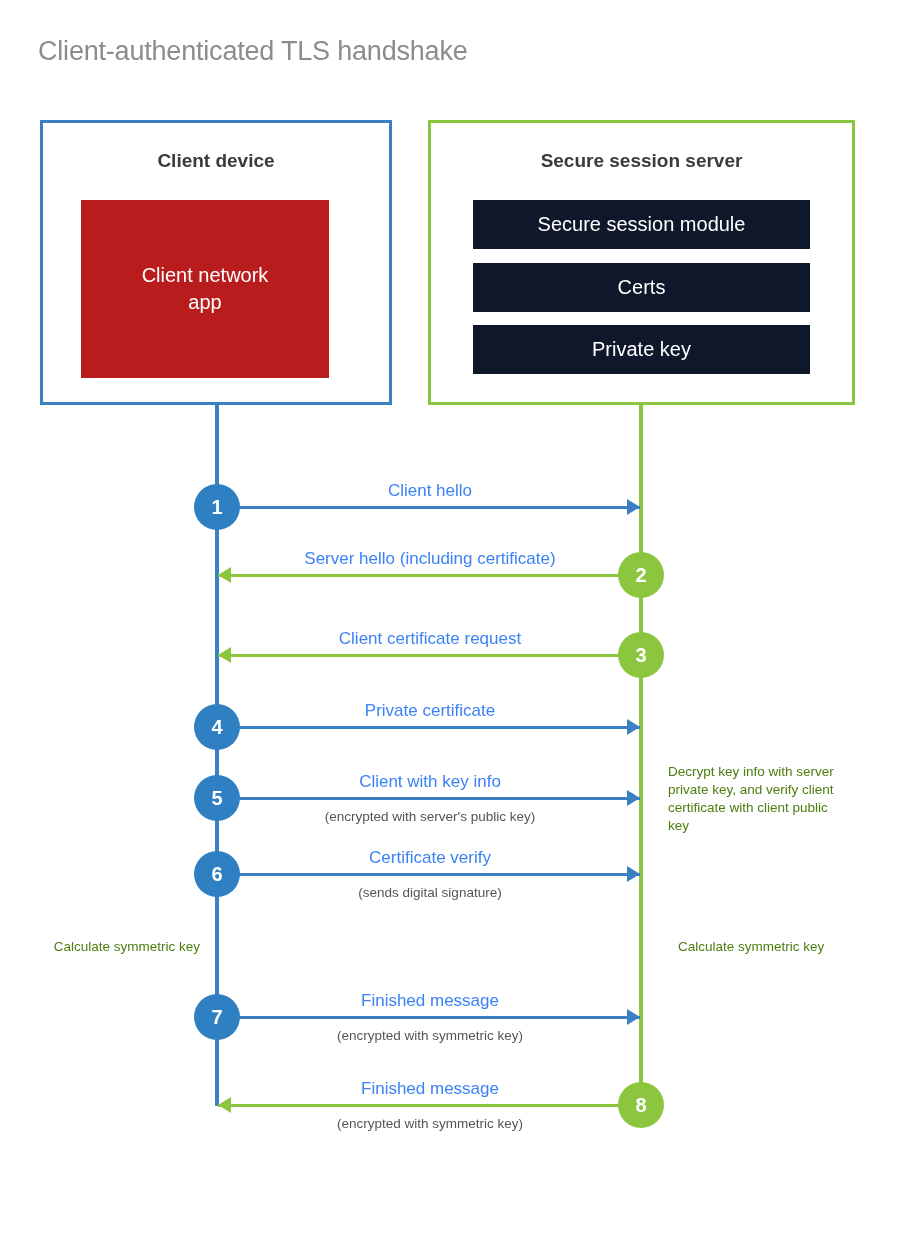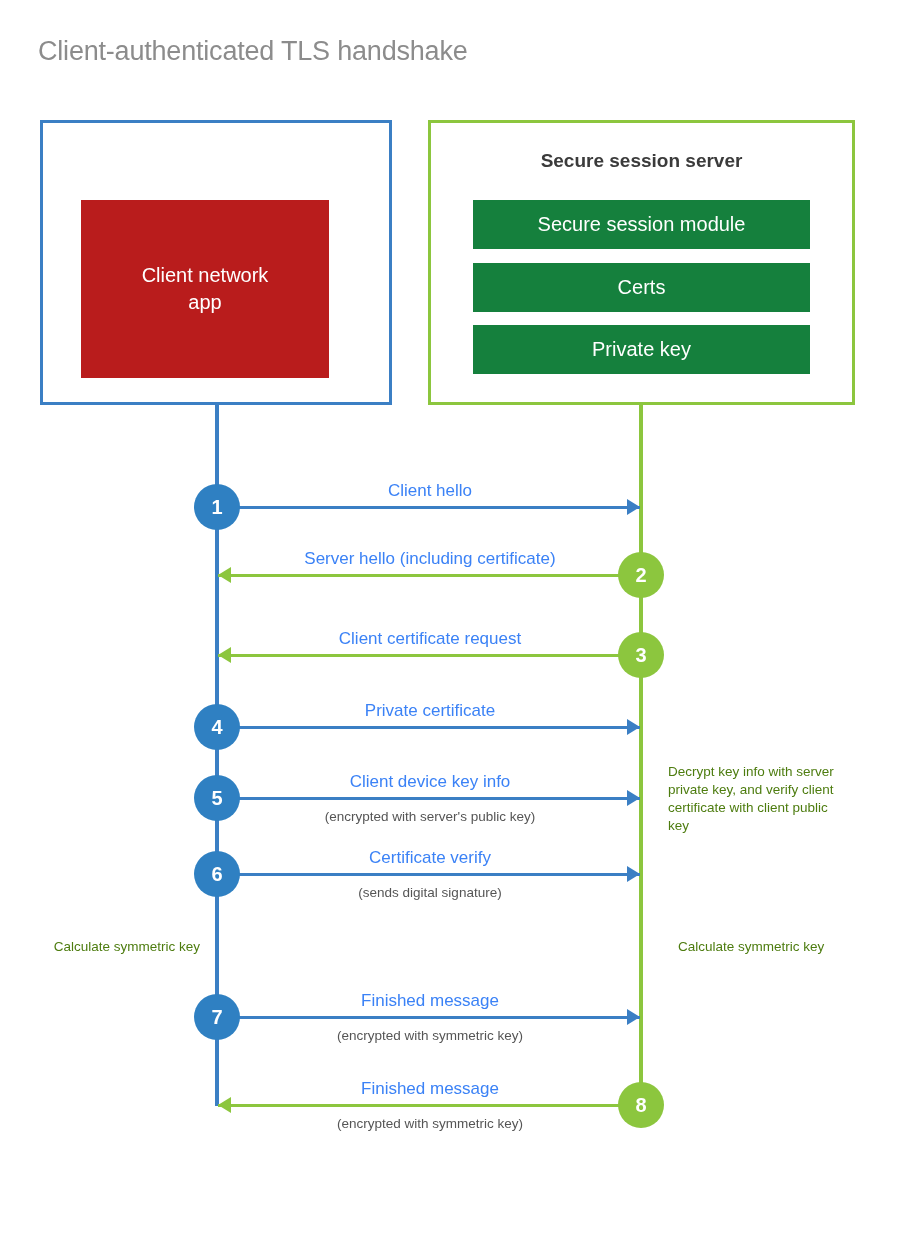--- a/index.html
+++ b/index.html
@@ -70,21 +70,21 @@
     align-items: center;
     justify-content: center;
     text-align: center;
     line-height: 1.35;
   }
   .server-block {
     position: absolute;
     left: 42px;
     width: 337px;
     height: 49px;
-    background: #15803d;
+    background: #0f172a;
     color: #ffffff;
     font-size: 20px;
     display: flex;
     align-items: center;
     justify-content: center;
     text-align: center;
   }
   #server-block-0 { top: 77px; }
   #server-block-1 { top: 140px; }
   #server-block-2 { top: 202px; }
@@ -171,20 +171,21 @@
   }
   .side-note.left  { text-align: right; }
   .side-note.right { text-align: left; }
 </style>
 </head>
 <body>
 
 <div id="page-title">Client-authenticated TLS handshake</div>
 
 <div class="actor-box" id="client-box">
+  <div class="actor-title">Client device</div>
   <div id="client-app">Client network<br>app</div>
 </div>
 
 <div class="actor-box" id="server-box">
   <div class="actor-title">Secure session server</div>
   <div class="server-block" id="server-block-0">Secure session module</div>
   <div class="server-block" id="server-block-1">Certs</div>
   <div class="server-block" id="server-block-2">Private key</div>
 </div>
 
@@ -203,21 +204,21 @@
     <div class="msg-line to-client" style="left: 218px; width: 422px; top: 654px;"></div>
     <div class="msg-head to-client" style="top: 647px; left: 218px;"></div>
     <div class="msg-label" style="left: 218px; width: 424px; top: 629px;">Client certificate request</div>
     <div class="step-circle server" style="top: 632px; left: 618px;">3</div>
     <div class="msg-line to-server" style="left: 218px; width: 422px; top: 726px;"></div>
     <div class="msg-head to-server" style="top: 719px; left: 627px;"></div>
     <div class="msg-label" style="left: 218px; width: 424px; top: 701px;">Private certificate</div>
     <div class="step-circle client" style="top: 704px; left: 194px;">4</div>
     <div class="msg-line to-server" style="left: 218px; width: 422px; top: 797px;"></div>
     <div class="msg-head to-server" style="top: 790px; left: 627px;"></div>
-    <div class="msg-label" style="left: 218px; width: 424px; top: 772px;">Client device key info</div>
+    <div class="msg-label" style="left: 218px; width: 424px; top: 772px;">Client with key info</div>
     <div class="msg-sub" style="left: 218px; width: 424px; top: 809px;">(encrypted with server's public key)</div>
     <div class="step-circle client" style="top: 775px; left: 194px;">5</div>
     <div class="msg-line to-server" style="left: 218px; width: 422px; top: 873px;"></div>
     <div class="msg-head to-server" style="top: 866px; left: 627px;"></div>
     <div class="msg-label" style="left: 218px; width: 424px; top: 848px;">Certificate verify</div>
     <div class="msg-sub" style="left: 218px; width: 424px; top: 885px;">(sends digital signature)</div>
     <div class="step-circle client" style="top: 851px; left: 194px;">6</div>
     <div class="msg-line to-server" style="left: 218px; width: 422px; top: 1016px;"></div>
     <div class="msg-head to-server" style="top: 1009px; left: 627px;"></div>
     <div class="msg-label" style="left: 218px; width: 424px; top: 991px;">Finished message</div>

